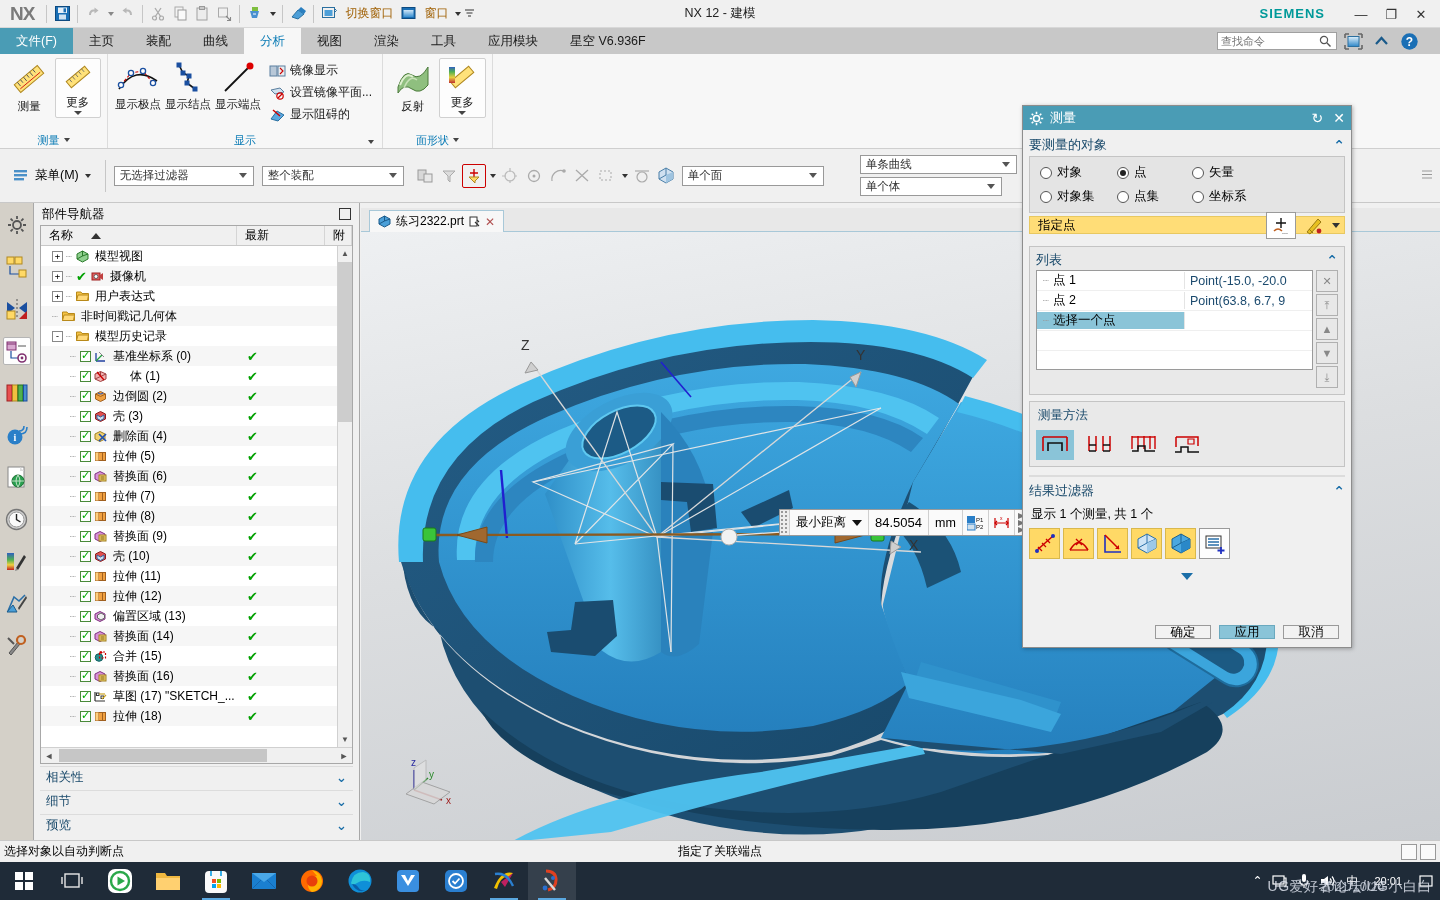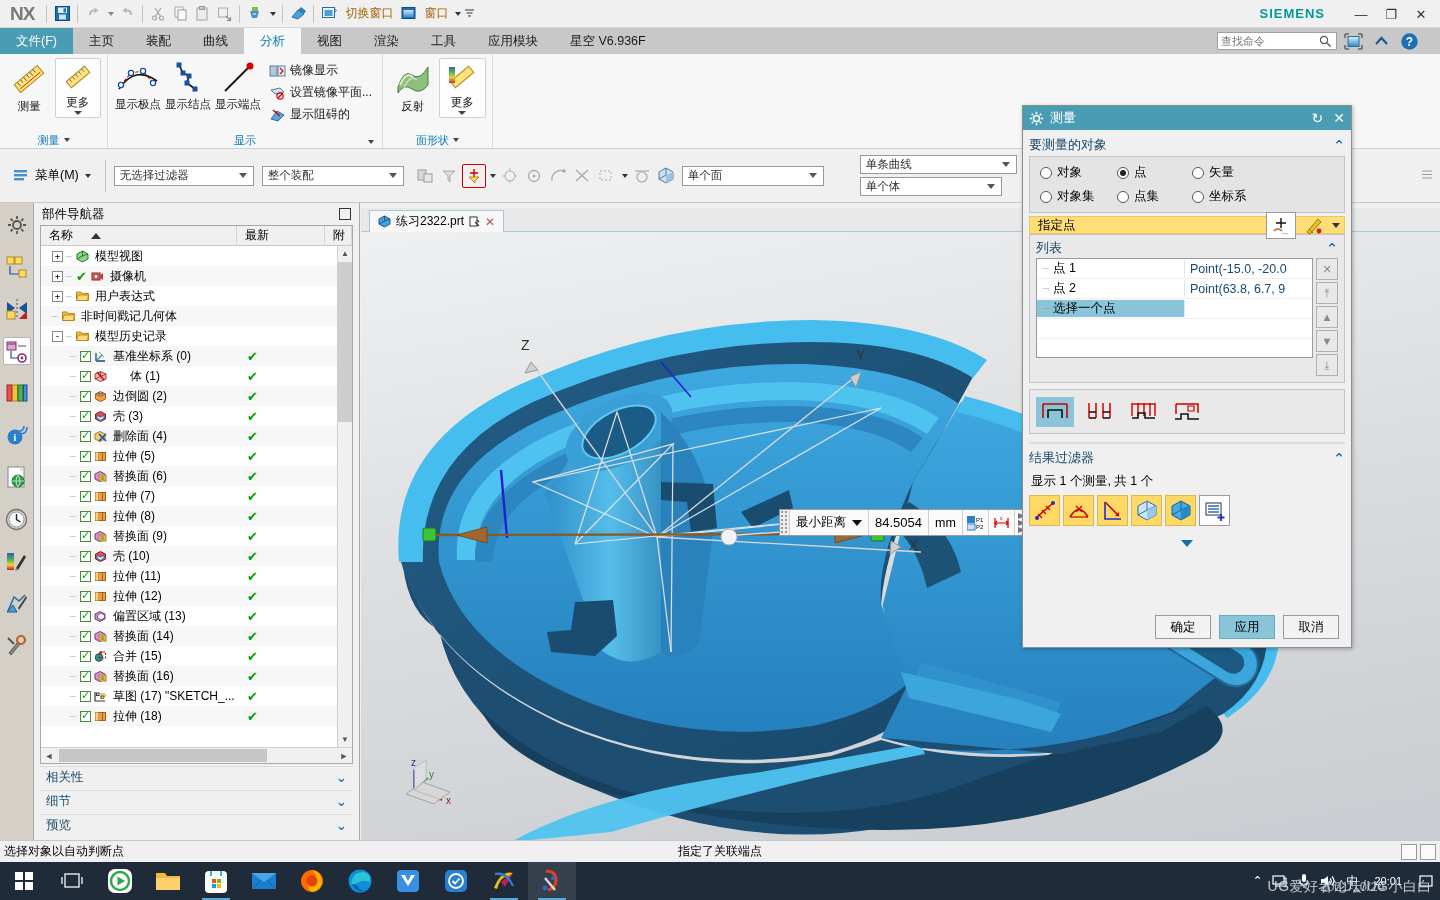--- a/index.html
+++ b/index.html
@@ -183,21 +183,21 @@
     display:flex; align-items:center; justify-content:center; flex-shrink:0;}
   .rdot.on::after { content:""; width:6px;height:6px;background:#222;border-radius:50%;}
   .r1 { width:77px; } .r2 { width:75px; }
   .yellow-row { height:18px; background:#ffdd77; display:flex; align-items:center; margin-top:3px;
     border:1px solid #e8c860; }
   .yellow-row .lbl { padding-left:8px; font-size:12.5px; flex:1; }
   .yr-btn { width:30px; height:27px; display:flex;align-items:center;justify-content:center;
     background:#fff; border:1px solid #9a9a9a; margin-right:2px;}
   .yr-btn2 { width:30px; height:27px; display:flex;align-items:center;justify-content:center; }
   .yr-caret { width:16px; display:flex; align-items:center; justify-content:center; }
-  .sub-panel { border:1px solid #c4c4c4; background:#e9e9e9; margin-top:0; padding:3px 6px 6px 6px;}
+  .sub-panel { border:1px solid #c4c4c4; background:#e9e9e9; margin-top:12px; padding:3px 6px 6px 6px;}
   .list-wrap { display:flex; gap:3px; }
   .list-table { flex:1; background:#fff; border:1px solid #9a9a9a; height:100px; overflow:hidden;
     display:flex; flex-direction:column; }
   .lt-rows { flex:1; }
   .lrow { display:flex; height:20px; align-items:center; font-size:12.5px; border-bottom:1px solid #efefef;}
   .lrow .c1 { width:148px; display:flex; align-items:center; gap:3px; padding-left:6px;
      border-right:1px solid #e4e4e4; overflow:hidden; white-space:nowrap;}
   .lrow .c2 { flex:1; padding-left:5px; overflow:hidden; white-space:nowrap; color:#1b4a6e; }
   .lrow.sel .c1, .lrow.sel .c2 { background:#8ac4d8; }
   .list-sidebtns { width:22px; display:flex; flex-direction:column; gap:2px; }
@@ -209,21 +209,21 @@
   .rf-text { font-size:12.5px; padding:4px 0 5px 2px; }
   .rf-icons { display:flex; gap:3px; }
   .rfi { width:31px;height:31px; background:#ffd966; border:1px solid #d9b84c;
     display:flex;align-items:center;justify-content:center;}
   .rfi.plain { background:#fdfdfd; border:1px solid #9a9a9a; }
   .dlg-expand { height:18px; display:flex; align-items:center; justify-content:center; }
   .dlg-expand .dn { width:0;height:0;border-left:6px solid transparent;border-right:6px solid transparent;
     border-top:7px solid #1a6ea8; }
   .dlg-buttons { position:absolute; left:0; right:0; bottom:8px; display:flex; justify-content:flex-end;
     gap:8px; padding-right:12px; }
-  .dbtn { width:56px; height:24px; border:1px solid #9a9a9a; background:#f2f2f2; font-size:12.5px;
+  .dbtn { width:56px; height:14px; border:1px solid #9a9a9a; background:#f2f2f2; font-size:12.5px;
     display:flex; align-items:center; justify-content:center; }
   .dbtn.primary { background:#8ac4d8; border-color:#6aa9bf; }
 
   
   .statusbar { position:absolute; left:0; bottom:38px; width:1440px; height:22px; background:#f0f0f0;
     border-top:1px solid #c8c8c8; display:flex; align-items:center; font-size:12px; padding:0 4px; }
   .sb-center { position:absolute; left:0; right:0; text-align:center; }
   .sb-right { margin-left:auto; display:flex; gap:3px; align-items:center; z-index:2;}
   .sb-icon { width:16px;height:16px;border:1px solid #999; background:#fafafa; }
 
@@ -341,20 +341,21 @@
           </svg>
       </div>
       <div class="tb-label">窗口</div>
       <div class="caret-sm"></div>
       <div class="tb-btn" style="width:14px">
         <svg width="11" height="11" viewBox="0 0 11 11">
             <path d="M1 2 L10 2 M2.5 5 L8.5 5 M4 8 L7 8" stroke="#333" stroke-width="1.1"></path>
           </svg>
       </div>
     </div>
+    <div class="app-title">NX 12 - 建模</div>
     <div class="siemens">SIEMENS</div>
     <div class="wincontrols">
       <div class="wc">—</div>
       <div class="wc">❐</div>
       <div class="wc close">✕</div>
     </div>
   </div>
 
   <div class="ribbon-tabs">
     <div class="rtab file">文件(F)</div>
@@ -1530,20 +1531,21 @@
             <div class="lsb">✕</div>
             <div class="lsb">⤒</div>
             <div class="lsb">▲</div>
             <div class="lsb">▼</div>
             <div class="lsb">⤓</div>
           </div>
         </div>
       </div>
 
       <div class="sub-panel" style="margin-top:6px">
+        <div style="font-size:12.5px;color:#1a4a6b;padding:2px 0 2px 2px">测量方法</div>
         <div class="method-icons">
           <div class="mi sel">
             <svg width="30" height="24" viewBox="0 0 30 24">
                 <path d="M3 4 L3 18 M27 4 L27 18 M3 4 L27 4" stroke="#c00" stroke-width="1.6" fill="none"></path>
                 <path d="M8 18 L8 10 L22 10 L22 18" stroke="#111" stroke-width="1.6" fill="none"></path>
               </svg>
           </div>
           <div class="mi">
             <svg width="30" height="24" viewBox="0 0 30 24">
                 <path d="M5 3 L5 18 M12 3 L12 18 M19 3 L19 18 M26 3 L26 18" stroke="#c00" stroke-width="1.5"></path>

